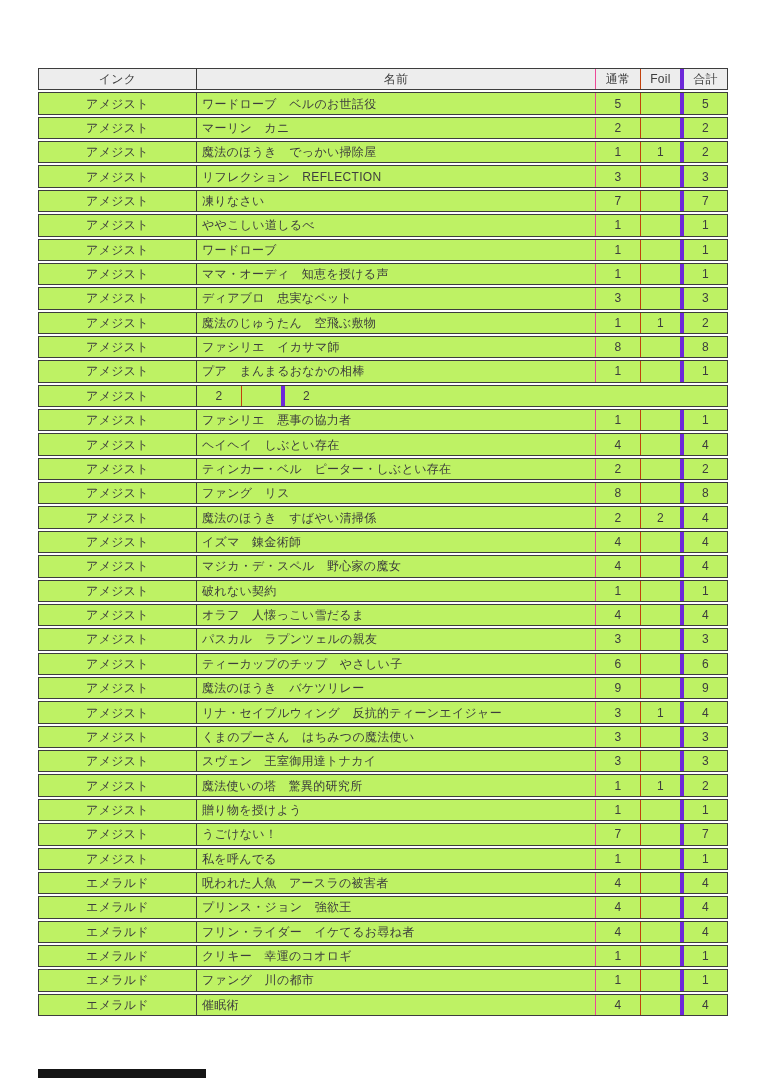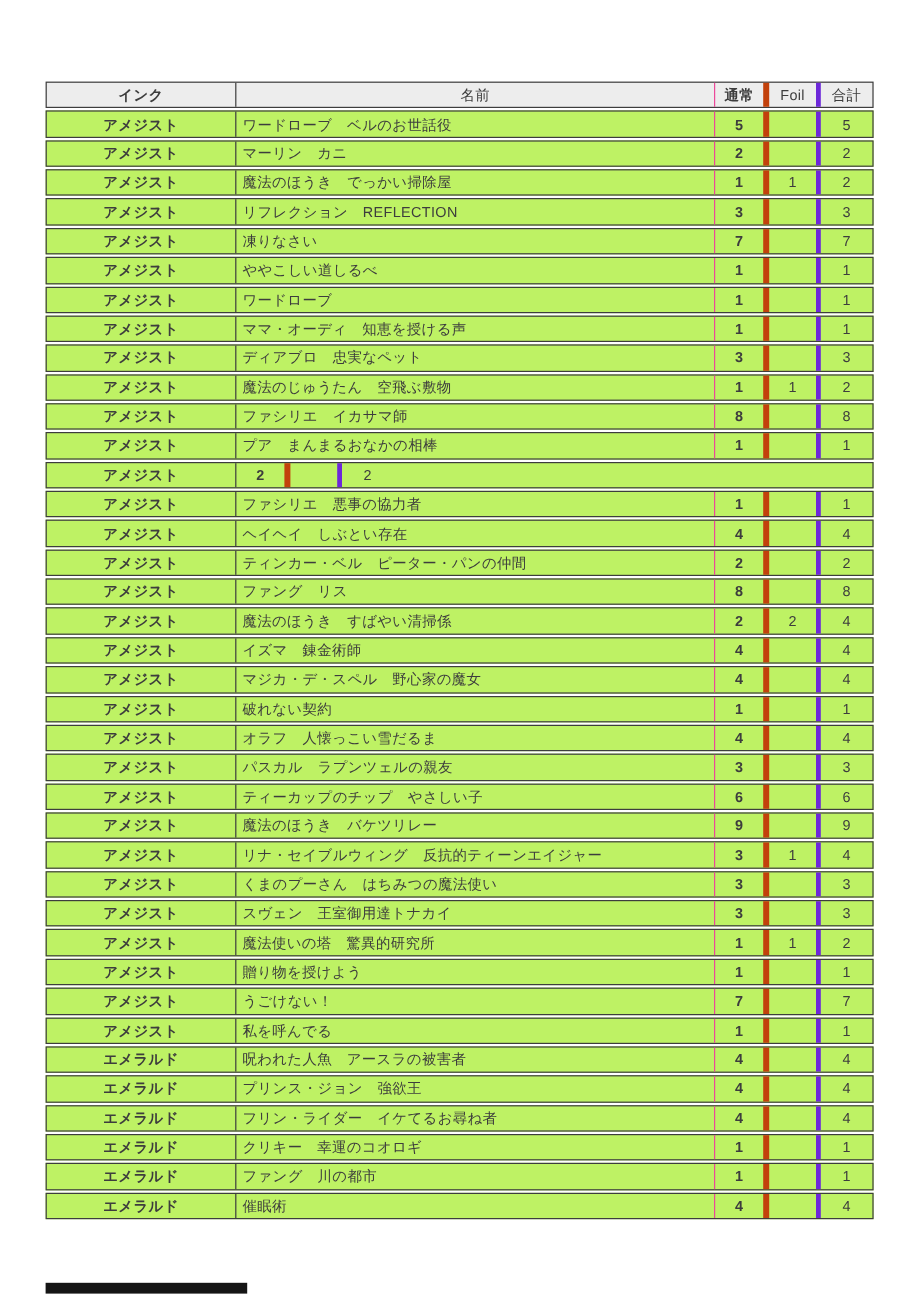--- a/index.html
+++ b/index.html
@@ -46,33 +46,31 @@
     line-height: 1;
     color: #3d3d3d;
     white-space: nowrap;
     overflow: hidden;
     letter-spacing: 0.3px;
   }
   .c-ink {
     width: 158px;
     justify-content: center;
     border-right: 1px solid #3d3d3d;
-    font-weight: bold;
   }
   .c-name {
     flex: 1;
     justify-content: flex-start;
     padding-left: 5px;
     border-right: 1px solid #ec4899;
   }
   .c-normal {
     width: 45px;
     justify-content: center;
-    border-right: 5px solid #c2410c;
-    font-weight: bold;
+    border-right: 1px solid #c2410c;
   }
   .c-foil {
     width: 43px;
     justify-content: center;
     border-right: 4px solid #6d28d9;
   }
   .c-total {
     width: 43px;
     justify-content: center;
   }
@@ -204,21 +202,21 @@
   </div>
         <div class="t-row">
     <div class="cell c-ink">アメジスト</div>
     <div class="cell c-name">ヘイヘイ　しぶとい存在</div>
     <div class="cell c-normal">4</div>
     <div class="cell c-foil"></div>
     <div class="cell c-total">4</div>
   </div>
         <div class="t-row">
     <div class="cell c-ink">アメジスト</div>
-    <div class="cell c-name">ティンカー・ベル　ピーター・パンの仲間</div>
+    <div class="cell c-name">ティンカー・ベル　ピーター・しぶとい存在</div>
     <div class="cell c-normal">2</div>
     <div class="cell c-foil"></div>
     <div class="cell c-total">2</div>
   </div>
         <div class="t-row">
     <div class="cell c-ink">アメジスト</div>
     <div class="cell c-name">ファング　リス</div>
     <div class="cell c-normal">8</div>
     <div class="cell c-foil"></div>
     <div class="cell c-total">8</div>

